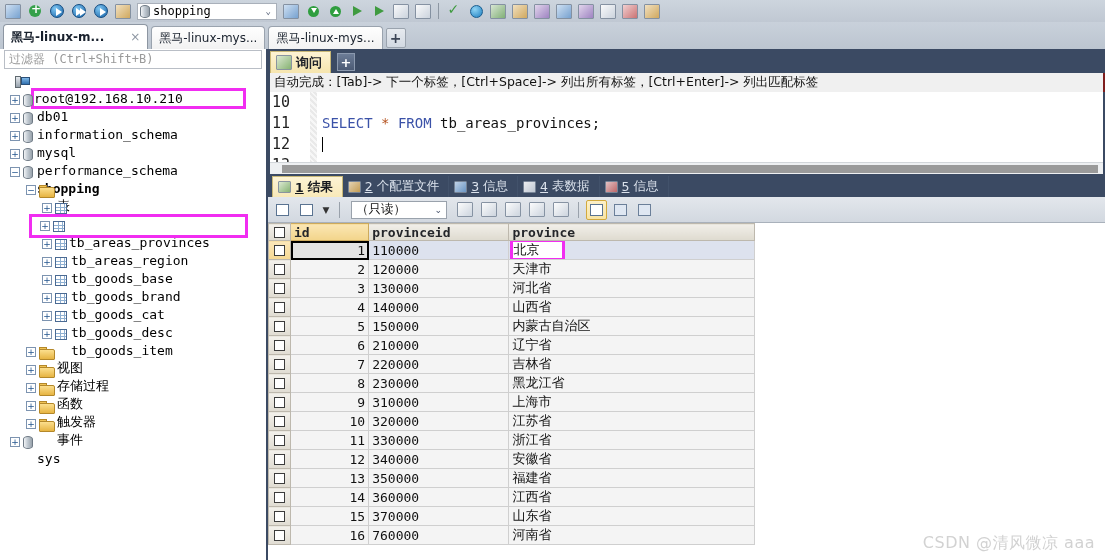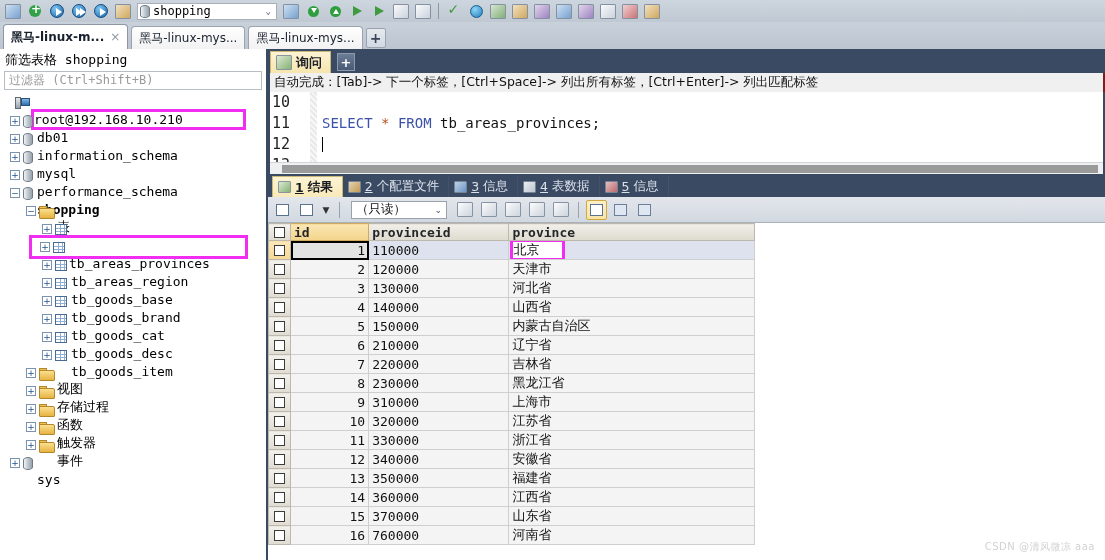--- a/index.html
+++ b/index.html
@@ -112,20 +112,21 @@
     display: flex; align-items: center;
     padding: 0 7px;
     font-size: 12px; color: #18202c;
     white-space: nowrap;
   }
   .wtab.active {
     height: 25px;
     background: #fff;
     font-weight: bold;
     border-color: #8d96a2;
+    gap: 20px;
   }
   .wtab .closex {
     margin-left: 6px; color: #8d96a2; font-size: 12px; font-weight: normal;
   }
   .wtab-add {
     width: 20px; height: 20px; margin-bottom: 1px;
     background: linear-gradient(#e6eaef,#d2d9e2);
     border: 1px solid #9aa3ae; border-radius: 2px;
     display: flex; align-items: center; justify-content: center;
     color: #3a4455; font-size: 14px; font-weight: bold;
@@ -394,21 +395,21 @@
   .grid td.idcol { text-align: right; width: 78px; background: #f4f4f4; color: #111; }
   .grid td.pidcol { width: 140px; background: #f4f4f4; color: #111;
                     font-family: "DejaVu Sans Mono", monospace; }
   .grid td.pcol { width: 245px; background: #f4f4f4; color: #111; }
   .grid tr.cur td.idcol { background: #e3e3e3; outline: 2px solid #000; outline-offset: -2px; }
   .grid tr.cur td.pidcol, .grid tr.cur td.pcol { background: #dde2ee; }
   .cell-hl { outline: 3px solid #f12df1; outline-offset: -1px; }
 
   .watermark {
     position: absolute; right: 10px; bottom: 6px;
-    color: #d2d2d2; font-size: 10px;
+    color: #d2d2d2; font-size: 16px;
     letter-spacing: .5px;
     pointer-events: none;
   }
 </style>
 </head>
 <body>
 
 <div id="app">
 
   <div class="toolbar">
@@ -501,21 +502,20 @@
     </div>
     <div class="wtab">
       <span>黑马-linux-mys...</span>
     </div>
     <div class="wtab-add">+</div>
   </div>
 
   <div class="main">
 
     <div class="left">
-      <div class="filter-title">筛选表格 shopping</div>
       <div class="filter-box">
         <span>过滤器 (Ctrl+Shift+B)</span>
       </div>
       <div class="tree" id="tree">
           <div class="trow" style="padding-left: 2px;">
             <div class="expander blank"></div>
             <span class="tico">
               <span class="srv-icon">
                 <i class="twr"></i>
                 <i class="mon"></i>

